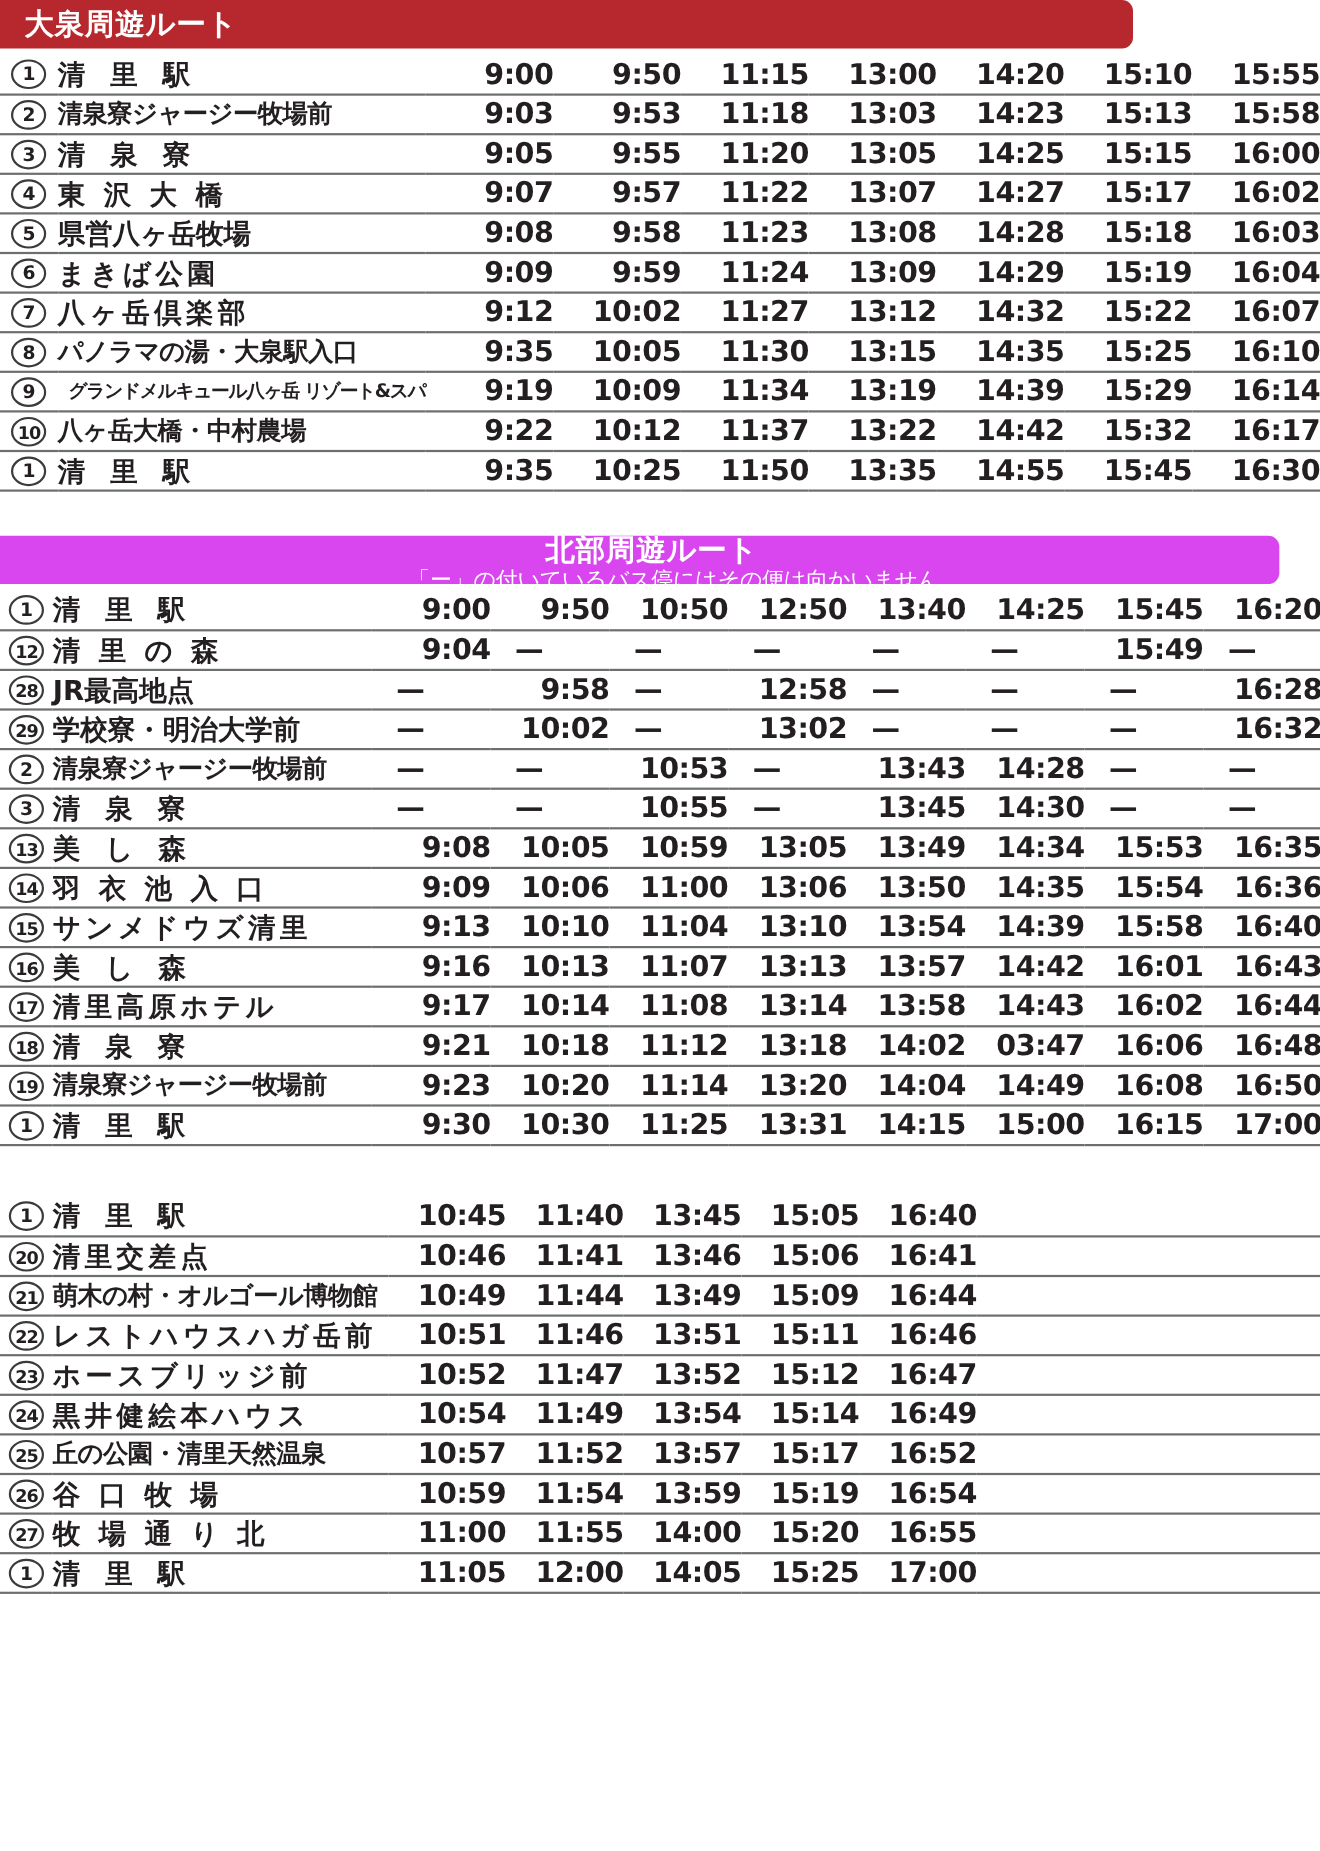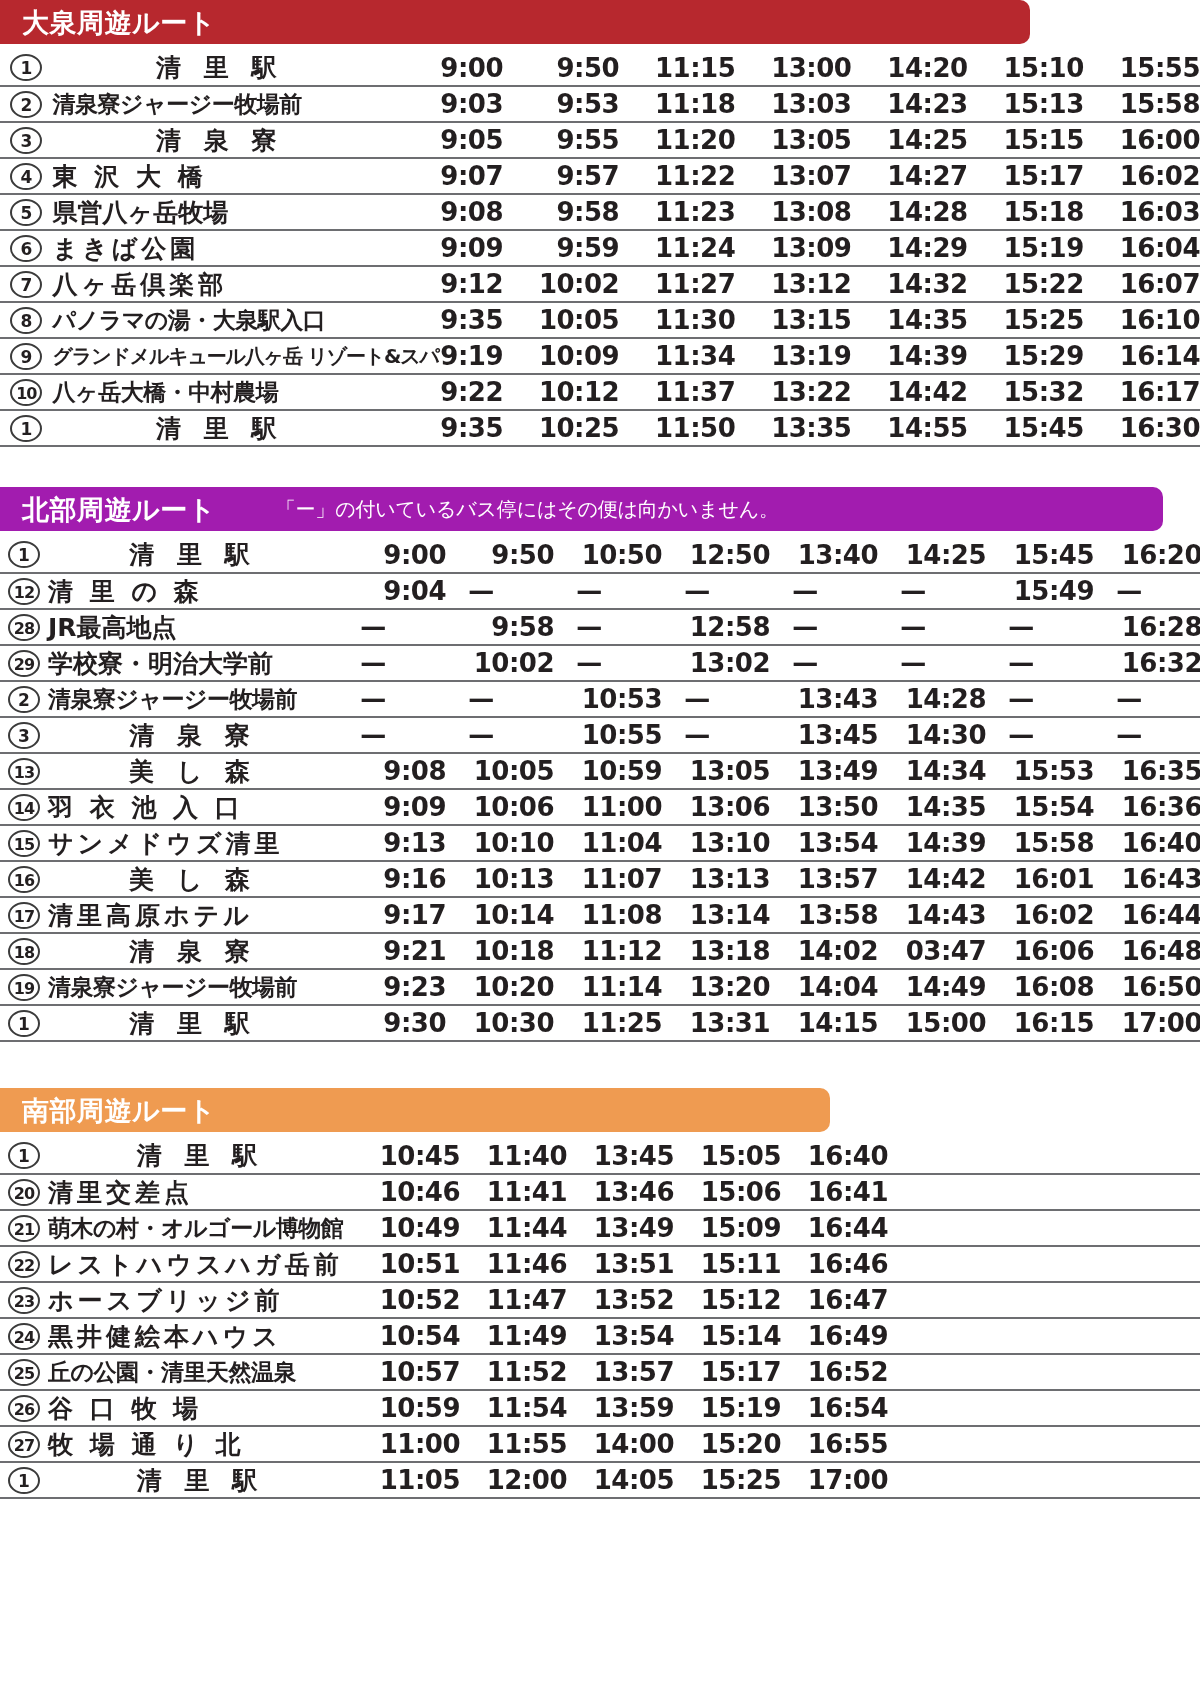--- a/index.html
+++ b/index.html
@@ -47,21 +47,21 @@
     white-space: nowrap;
   }
   .banner-note {
     font-size: 20px;
     font-weight: normal;
     margin-left: 60px;
     white-space: nowrap;
     letter-spacing: -0.2px;
   }
   .banner.red   { background: #b7282e; width: 1030px; }
-  .banner.gold  { background: #a21caf; width: 1163px; }
+  .banner.gold  { background: #d946ef; width: 1163px; flex-direction: column; }
   .banner.orange{ background: #ef9b51; width: 830px; }
 
   
   table.tt {
     border-collapse: collapse;
     width: 1200px;
     table-layout: fixed;
     margin-top: 6px;
   }
   table.tt tr { height: 36px; }
@@ -100,23 +100,23 @@
   }
   .stop-name {
     font-size: 25px;
     font-weight: bold;
     white-space: nowrap;
     line-height: 1;
     display: block;
     letter-spacing: 0px;
     color: #231f20;
   }
-  .stop-name.sp   { letter-spacing: 7px; text-align: center; }
+  .stop-name.sp   { letter-spacing: 7px; }
   .stop-name.sp2  { letter-spacing: 4px; }
-  .stop-name.xtight { font-size: 20px; letter-spacing: -1.2px; text-align: right; }
+  .stop-name.xtight { font-size: 17px; letter-spacing: -1.2px; text-align: right; }
   .stop-name.small  { font-size: 23px; letter-spacing: -0.5px; }
 
   
   td.time-cell {
     font-size: 26px;
     font-weight: bold;
     text-align: right;
     padding-right: 14px;
     font-variant-numeric: tabular-nums;
     white-space: nowrap;
@@ -489,23 +489,20 @@
               <td class="time-cell">13:31</td>
               <td class="time-cell">14:15</td>
               <td class="time-cell">15:00</td>
               <td class="time-cell">16:15</td>
               <td class="time-cell">17:00</td>
             </tr>
           </tbody>
         </table>
       </div>
       <div class="route-section s3">
-        <div class="banner orange">
-          <span class="banner-title">南部周遊ルート</span>
-        </div>
         <table class="tt t3">
           <tbody>
             <tr>
               <td class="num-cell"><span class="bubble">1</span></td>
               <td class="name-cell">
                 <span class="stop-name sp">清 里 駅</span>
               </td>
               <td class="time-cell">10:45</td>
               <td class="time-cell">11:40</td>
               <td class="time-cell">13:45</td>

